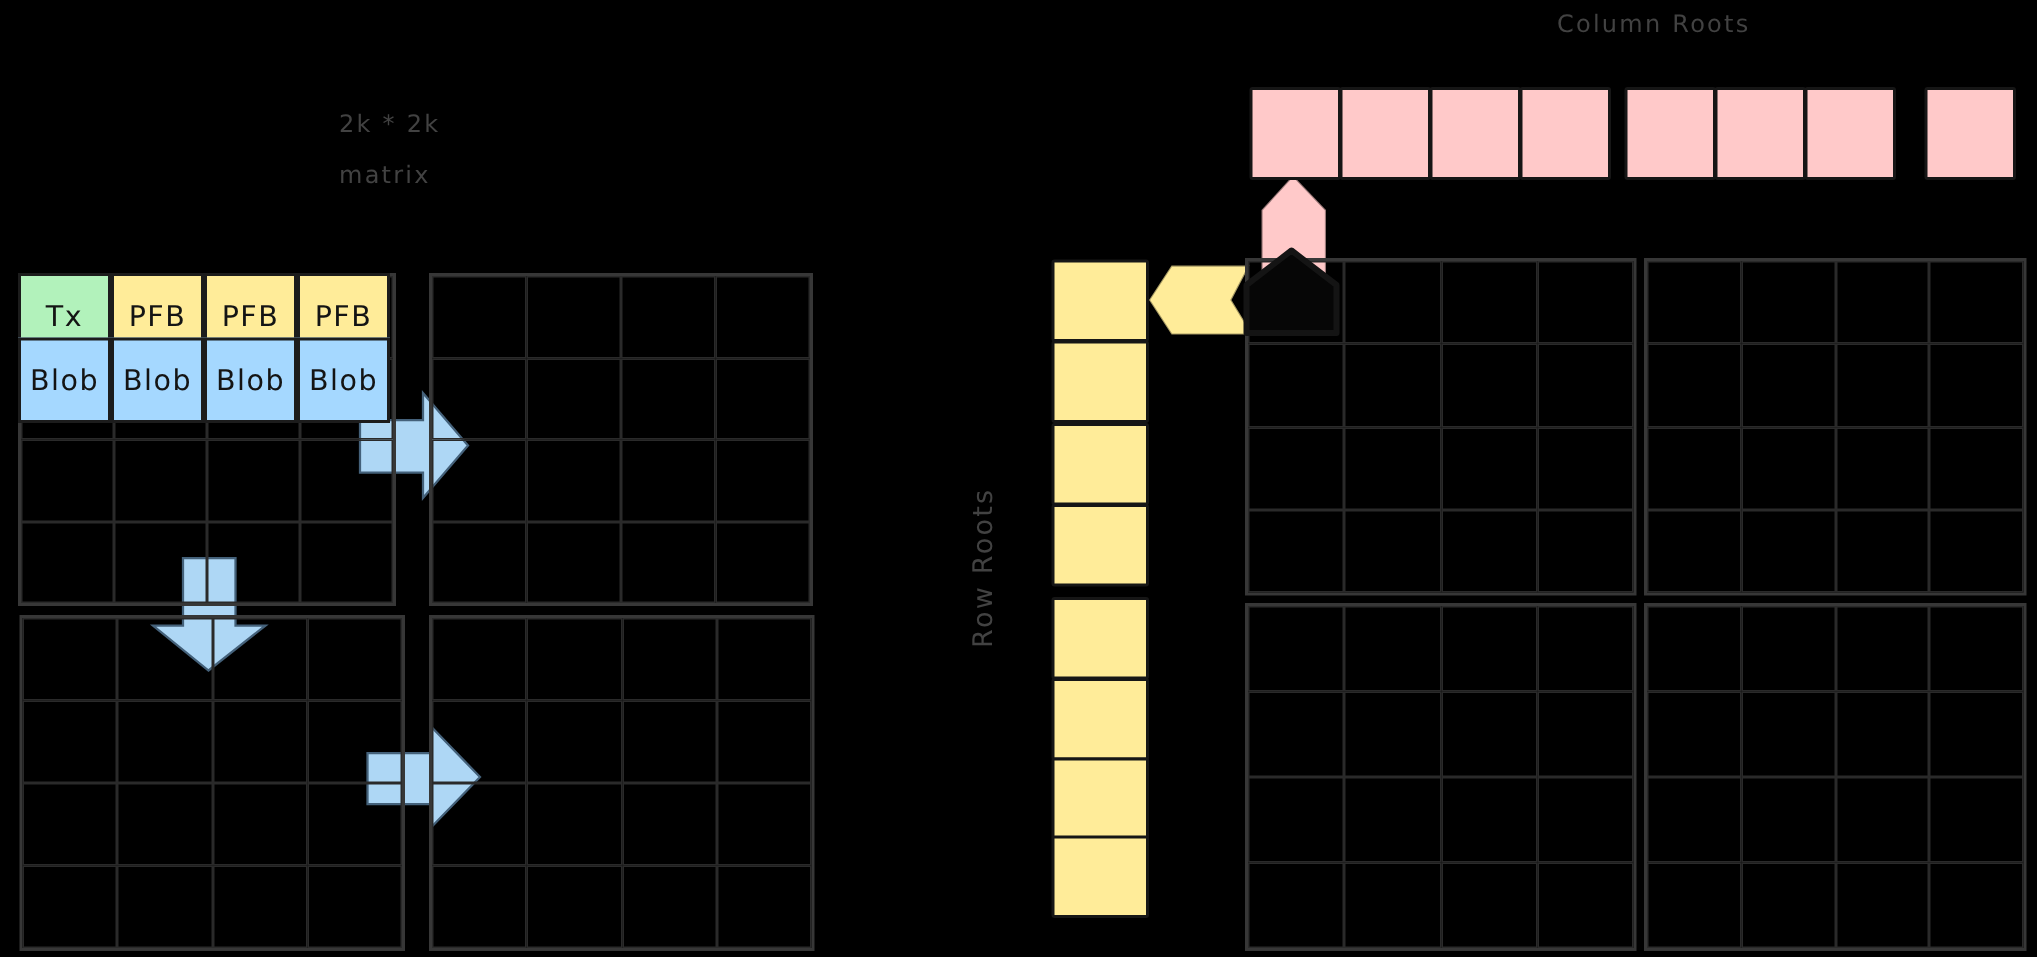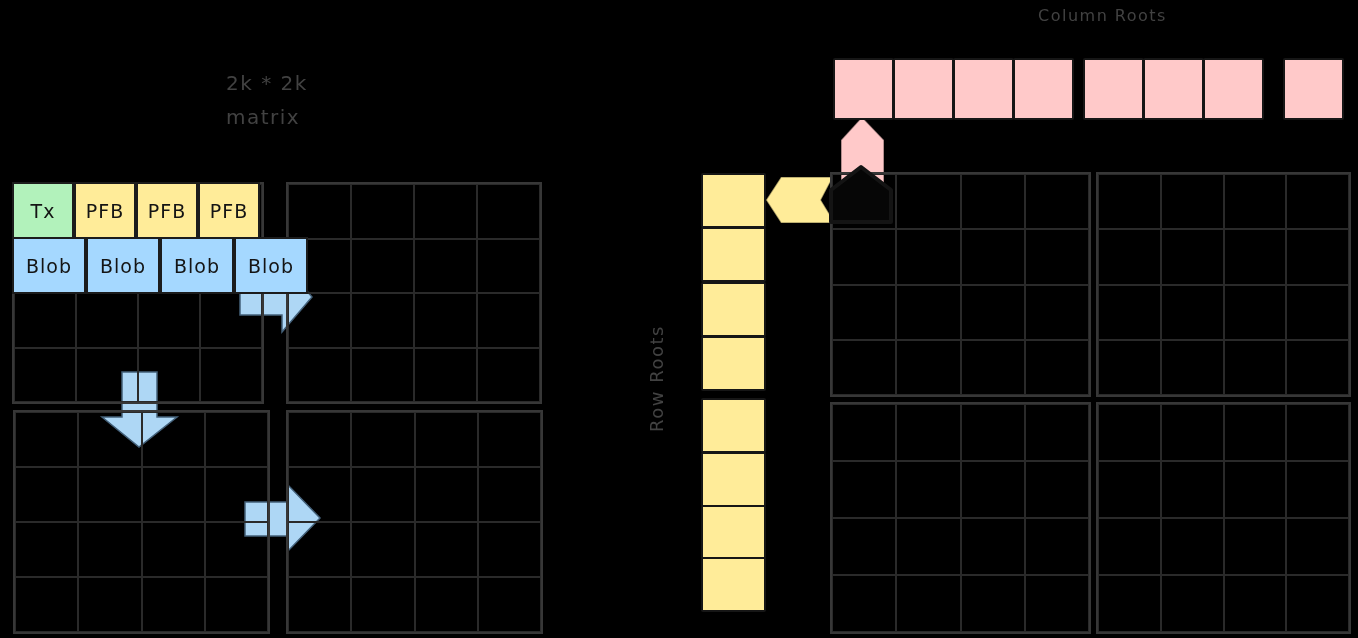--- a/index.html
+++ b/index.html
@@ -16,21 +16,21 @@
       repeating-linear-gradient(45deg, rgba(8,8,8,.52) 0 1.4px, transparent 1.4px 4.6px),
       repeating-linear-gradient(135deg, rgba(8,8,8,.52) 0 1.4px, transparent 1.4px 4.6px);}
 
   .tile-row{position:absolute;display:flex;z-index:3;}
   .tile-cell{flex:1;border:2px solid #1c1c1c;display:flex;align-items:center;justify-content:center;
              font-size:19px;color:#141414;letter-spacing:1px;}
 
   .root-square{position:absolute;border:2px solid #161616;z-index:3;border-radius:2px;}
 
   .label{position:absolute;color:#424242;z-index:6;letter-spacing:1.5px;}
-  .label-matrix{left:226px;top:66px;font-size:20px;line-height:34px;}
+  .label-matrix{left:226px;top:66px;font-size:16px;line-height:34px;}
   .label-column-roots{left:1038px;top:6px;font-size:16px;}
   .label-row-roots{left:576px;top:368px;width:160px;text-align:center;font-size:18px;
                    transform:rotate(-90deg);transform-origin:center;}
 
   .arrow-svg{position:absolute;z-index:1;overflow:visible;}
   .marker-svg{position:absolute;z-index:5;overflow:visible;}
 </style>
 </head>
 <body>
 
@@ -210,21 +210,21 @@
       <div class="tile-cell hatch" style="background: rgb(255, 236, 153);">
         <span>PFB</span>
       </div>
       <div class="tile-cell hatch" style="background: rgb(255, 236, 153);">
         <span>PFB</span>
       </div>
       <div class="tile-cell hatch" style="background: rgb(255, 236, 153);">
         <span>PFB</span>
       </div>
     </div>
-  <div class="tile-row hatch-row" id="blob-row" style="left:12px;top:237px;width:296px;height:57px">
+  <div class="tile-row hatch-row" id="blob-row" style="left:12px;top:225px;width:248px;height:57px">
       <div class="tile-cell hatch" style="background: rgb(165, 216, 255);">
         <span>Blob</span>
       </div>
       <div class="tile-cell hatch" style="background: rgb(165, 216, 255);">
         <span>Blob</span>
       </div>
       <div class="tile-cell hatch" style="background: rgb(165, 216, 255);">
         <span>Blob</span>
       </div>
       <div class="tile-cell hatch" style="background: rgb(165, 216, 255);">

